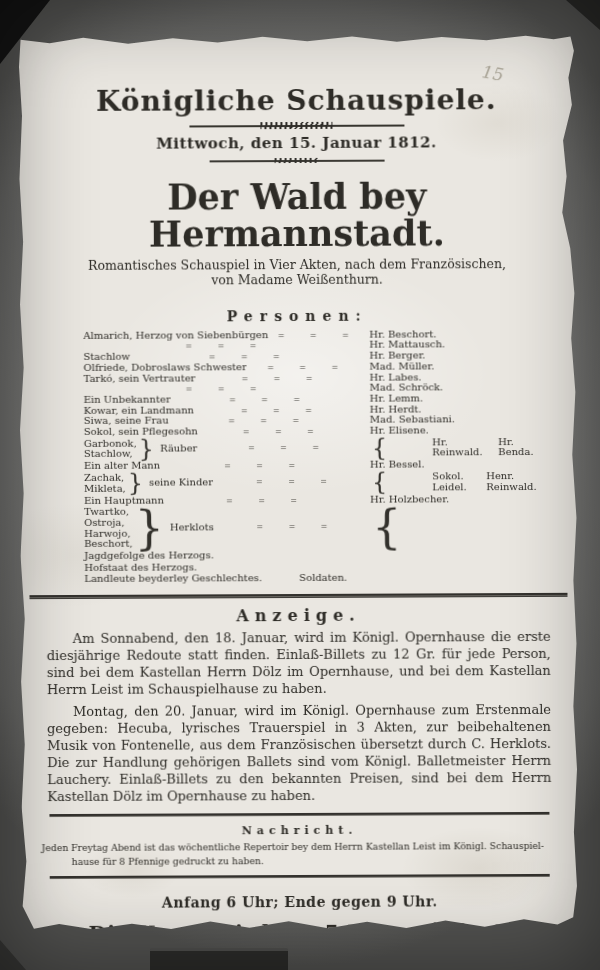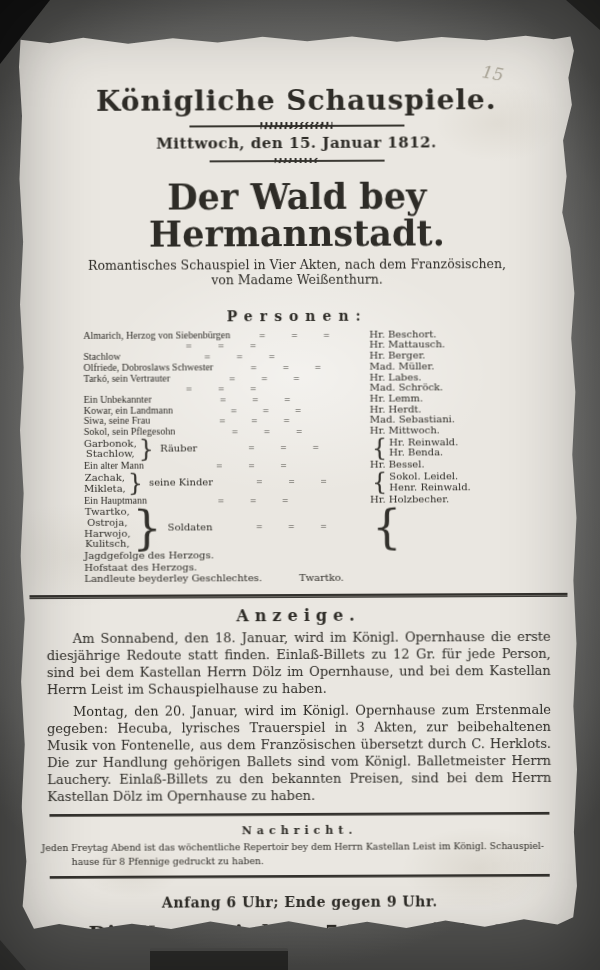--- a/index.html
+++ b/index.html
@@ -80,32 +80,32 @@
   }
   .subtitle{text-align:center;font-size:12.5px;line-height:1.25;}
 
   .personen-head{
     margin-top:20px;text-align:center;
     font-size:14px;font-weight:700;letter-spacing:7px;
   }
 
   .cast{margin:6px 28px 0 66px;font-size:10px;line-height:1.07;}
   .crow{display:flex;align-items:baseline;}
-  .role{white-space:nowrap;overflow:hidden;font-family:Liberation Serif, serif;}
+  .role{white-space:nowrap;overflow:hidden;}
   .leader{flex:1;overflow:hidden;white-space:pre;text-align:center;
     font-size:8px;color:#45433d;min-width:0;}
   .actor{width:180px;flex:none;white-space:nowrap;overflow:hidden;margin-left:11px;}
   .crow.grp{align-items:center;margin:1px 0;}
   .gleft{display:flex;align-items:center;}
-  .gmembers{display:flex;flex-direction:column;text-align:center;}
+  .gmembers{display:flex;flex-direction:column;}
   .brace{font-weight:400;margin:0 2px;line-height:.9;color:#33312c;}
   .b2{font-size:24px;} .b4{font-size:46px;}
   .glabel{margin-left:4px;}
   .gactors{width:180px;flex:none;display:flex;align-items:center;}
-  .gactor-col{display:flex;flex-direction:column;}
+  .gactor-col{display:flex;flex-direction:row;margin-left:43px;}
   .cast-note{margin-top:1px;}
   .cast-note .second{margin-left:34px;}
 
   .rule{margin:0 auto;background:linear-gradient(180deg,#33312d 0 2px,#6a6862 2px 3px,#3d3b37 3px 100%);}
   .rule1{width:538px;height:4px;margin-top:10px;}
   .rule2{width:500px;height:3px;margin-top:8px;}
   .rule3{width:500px;height:3px;margin-top:8px;}
 
   .anzeige-head{margin-top:8px;text-align:center;font-size:16px;font-weight:700;letter-spacing:6px;}
   .body-par{
@@ -182,21 +182,21 @@
         <span class="actor">Hr. Herdt.</span>
       </div>
       <div class="crow">
         <span class="role">Siwa, seine Frau</span>
         <span class="leader">=          =          =</span>
         <span class="actor">Mad. Sebastiani.</span>
       </div>
       <div class="crow">
         <span class="role">Sokol, sein Pflegesohn</span>
         <span class="leader">=          =          =</span>
-        <span class="actor">Hr. Mittwoch.</span>
+        <span class="actor">Hr. Elisene.</span>
       </div>
 
       <div class="crow grp">
         <span class="gleft">
           <span class="gmembers">
             <span>Garbonok,</span>
             <span>Stachlow,</span>
           </span>
           <span class="brace b2">}</span>
           <span class="glabel">Räuber</span>
@@ -241,36 +241,36 @@
         <span class="leader">=          =          =</span>
         <span class="actor">Hr. Holzbecher.</span>
       </div>
 
       <div class="crow grp">
         <span class="gleft">
           <span class="gmembers">
             <span>Twartko,</span>
             <span>Ostroja,</span>
             <span>Harwojo,</span>
-            <span>Kulitsch,</span>
+            <span>Beschort,</span>
           </span>
           <span class="brace b4">}</span>
-          <span class="glabel">Soldaten</span>
+          <span class="glabel">Herklots</span>
         </span>
         <span class="leader">=          =          =</span>
         <span class="gactors">
           <span class="brace b4">{</span>
         </span>
       </div>
 
       <div class="cast-note">Jagdgefolge des Herzogs.</div>
       <div class="cast-note">Hofstaat des Herzogs.</div>
       <div class="cast-note">
         <span>Landleute beyderley Geschlechtes.</span>
-        <span class="second">Twartko.</span>
+        <span class="second">Soldaten.</span>
       </div>
     </div>
 
     <div class="rule rule1"></div>
 
     <div class="anzeige-head">Anzeige.</div>
     <p class="body-par">Am Sonnabend, den 18. Januar, wird im Königl. Opernhause die erste diesjährige Redoute statt finden. Einlaß-Billets zu 12 Gr. für jede Person, sind bei dem Kastellan Herrn Dölz im Opernhause, und bei dem Kastellan Herrn Leist im Schauspielhause zu haben.</p>
     <p class="body-par">Montag, den 20. Januar, wird im Königl. Opernhause zum Erstenmale gegeben: Hecuba, lyrisches Trauerspiel in 3 Akten, zur beibehaltenen Musik von Fontenelle, aus dem Französischen übersetzt durch C. Herklots. Die zur Handlung gehörigen Ballets sind vom Königl. Balletmeister Herrn Lauchery. Einlaß-Billets zu den bekannten Preisen, sind bei dem Herrn Kastellan Dölz im Opernhause zu haben.</p>
 
     <div class="rule rule2"></div>

